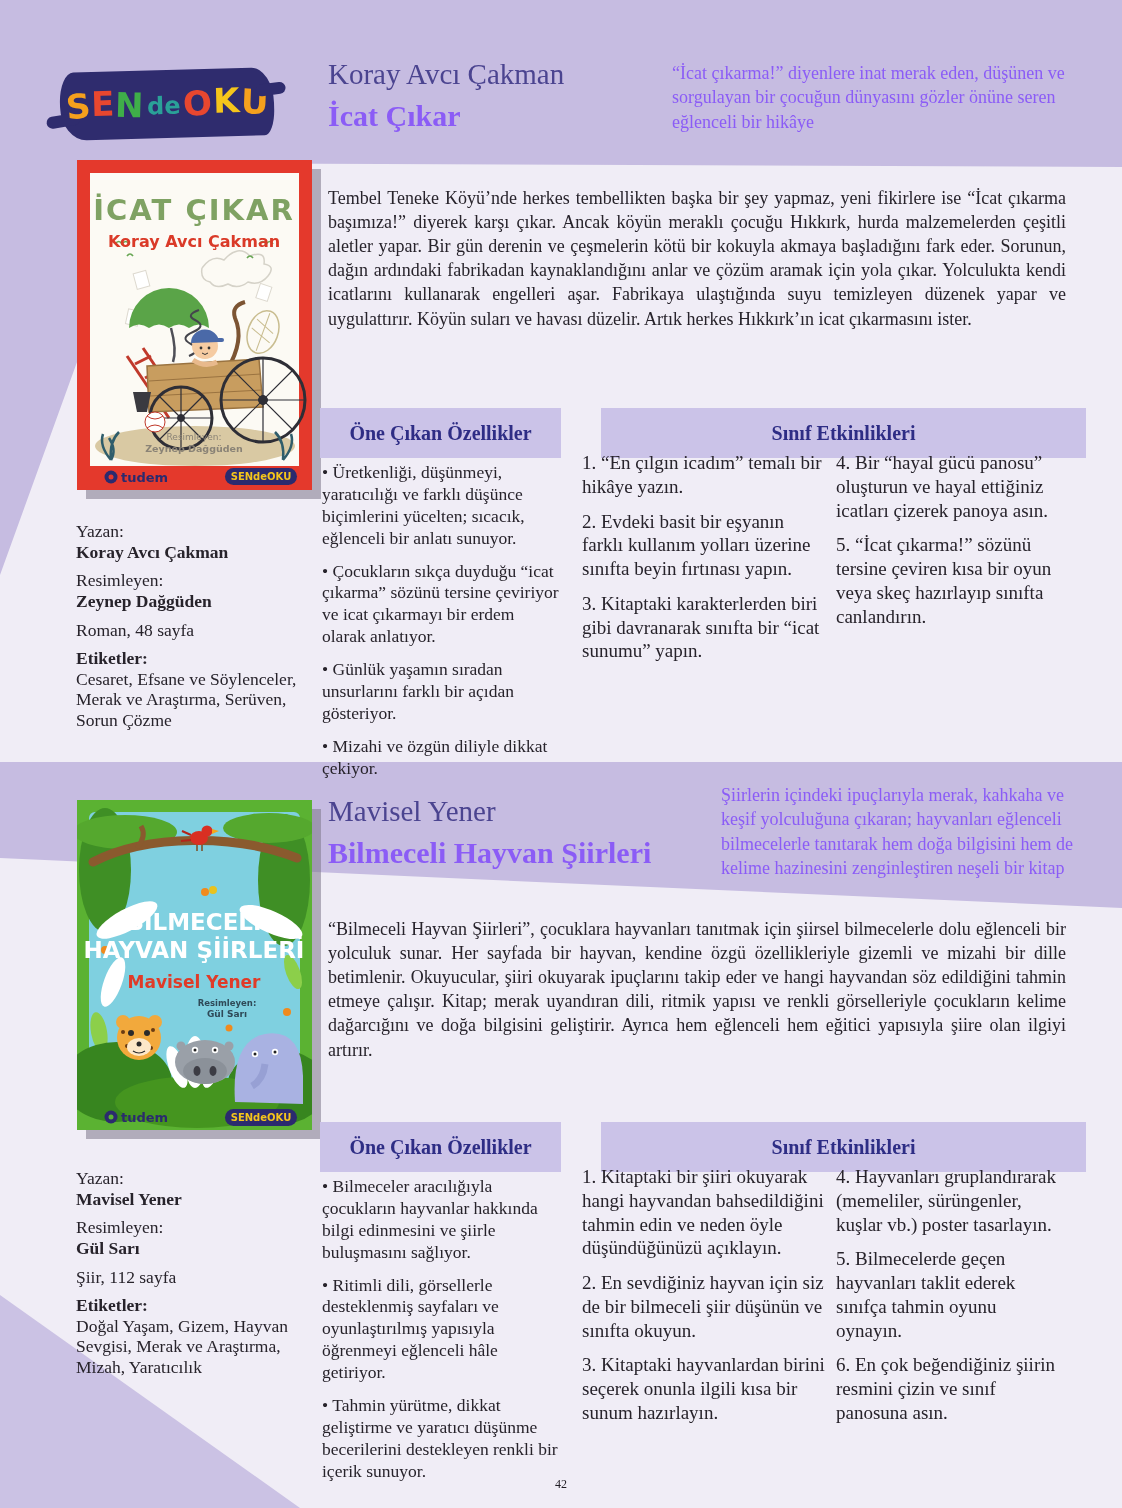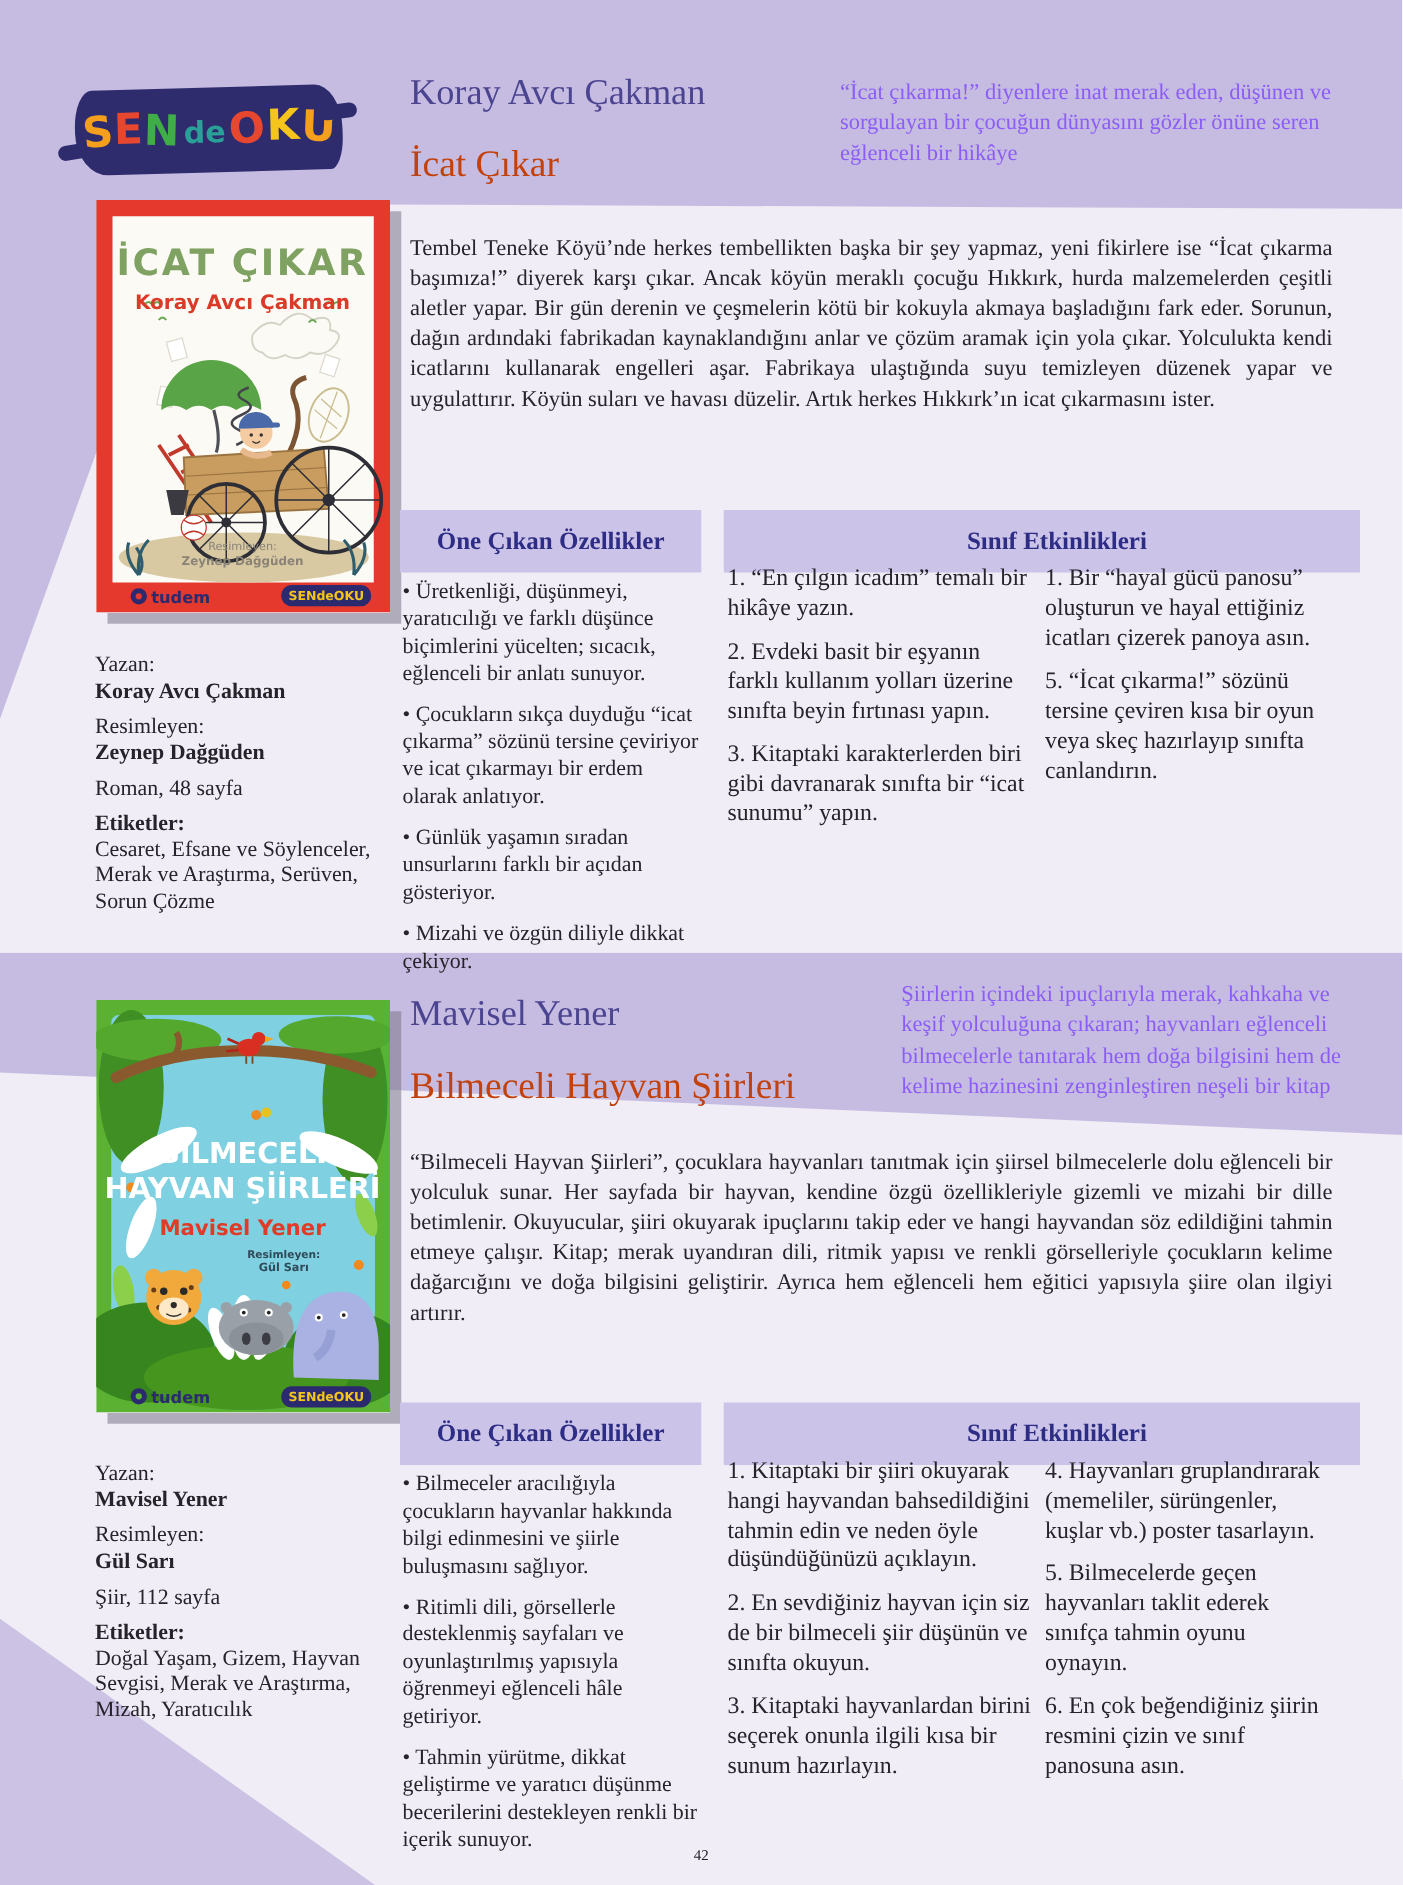--- a/index.html
+++ b/index.html
@@ -29,40 +29,40 @@
   .brand .c1{color:#e8472f;transform:translateY(-2px);}
   .brand .c2{color:#3fae49;transform:rotate(3deg);}
   .brand .c3{color:#2aa198;font-size:24px;margin:0 2px;transform:translateY(2px);}
   .brand .c4{color:#e8472f;transform:rotate(-3deg);}
   .brand .c5{color:#f5c51b;transform:translateY(-2px);}
   .brand .c6{color:#f5a01d;transform:rotate(4deg);}
 
   .headings{position:absolute;left:328px;width:420px;}
   #h-book1{top:56px;} #h-book2{top:793px;}
   .author-line{font-size:29px;color:#4b4490;line-height:1.25;}
-  .title-line{font-size:30px;font-weight:normal;color:#c2410c;line-height:1.3;margin-top:20px;}
+  .title-line{font-size:30px;font-weight:bold;color:#8b5cf6;line-height:1.3;margin-top:4px;}
 
   .tagline{position:absolute;font-size:18px;line-height:1.36;color:#8b5cf6;}
   #tag1{left:672px;top:61px;width:398px;}
   #tag2{left:721px;top:783px;width:352px;}
 
   .desc{position:absolute;left:328px;width:738px;font-size:18px;line-height:1.34;
     text-align:justify;color:#27232b;}
   #desc1{top:186px;} #desc2{top:917px;}
 
   .cover{position:absolute;left:77px;width:235px;height:330px;
     box-shadow:9px 9px 0 rgba(125,118,138,0.55);}
   #cover1{top:160px;} #cover2{top:800px;}
   .cover svg{display:block;}
 
   .band-header{position:absolute;height:50px;background:#cbc3e8;
     display:flex;align-items:center;justify-content:center;
     font-size:20px;font-weight:bold;color:#2e2d85;}
   #feat-band1,#feat-band2{left:320px;width:241px;}
-  #act-band1,#act-band2{left:579px;width:485px;padding-left:24px;}
+  #act-band1,#act-band2{left:601px;width:485px;}
   #feat-band1,#act-band1{top:408px;}
   #feat-band2,#act-band2{top:1122px;}
 
   .feat-list{position:absolute;left:322px;width:239px;font-size:17.5px;line-height:1.25;}
   #feat-list1{top:451px;} #feat-list2{top:1165px;}
   .feat-item{margin-bottom:11px;margin-top:11px;}
   .feat-item::before{content:"• ";}
 
   .act-col{position:absolute;font-size:19px;line-height:1.25;}
   .act-col .act-item{margin-bottom:11px;}
@@ -192,21 +192,21 @@
       <div class="feat-item">Çocukların sıkça duyduğu “icat çıkarma” sözünü tersine çeviriyor ve icat çıkarmayı bir erdem olarak anlatıyor.</div>
       <div class="feat-item">Günlük yaşamın sıradan unsurlarını farklı bir açıdan gösteriyor.</div>
       <div class="feat-item">Mizahi ve özgün diliyle dikkat çekiyor.</div>
     </div>
   <div class="act-col" id="act1-col1">
       <div class="act-item">1. “En çılgın icadım” temalı bir hikâye yazın.</div>
       <div class="act-item">2. Evdeki basit bir eşyanın farklı kullanım yolları üzerine sınıfta beyin fırtınası yapın.</div>
       <div class="act-item">3. Kitaptaki karakterlerden biri gibi davranarak sınıfta bir “icat sunumu” yapın.</div>
     </div>
   <div class="act-col" id="act1-col2">
-      <div class="act-item">1. Bir “hayal gücü panosu” oluşturun ve hayal ettiğiniz icatları çizerek panoya asın.</div>
+      <div class="act-item">4. Bir “hayal gücü panosu” oluşturun ve hayal ettiğiniz icatları çizerek panoya asın.</div>
       <div class="act-item">5. “İcat çıkarma!” sözünü tersine çeviren kısa bir oyun veya skeç hazırlayıp sınıfta canlandırın.</div>
     </div>
 
   <div class="meta" id="meta1">
     <div class="group">
       <div>Yazan:</div>
       <div class="bold">Koray Avcı Çakman</div>
     </div>
     <div class="group">
       <div>Resimleyen:</div>

